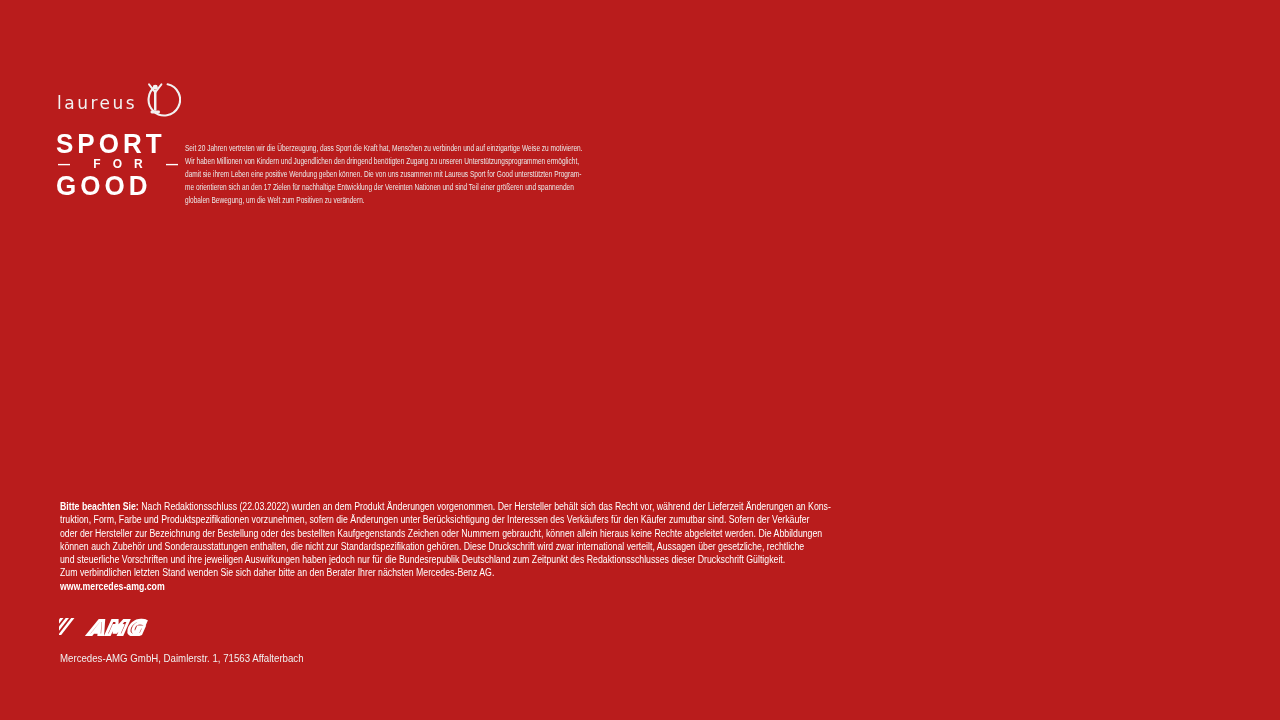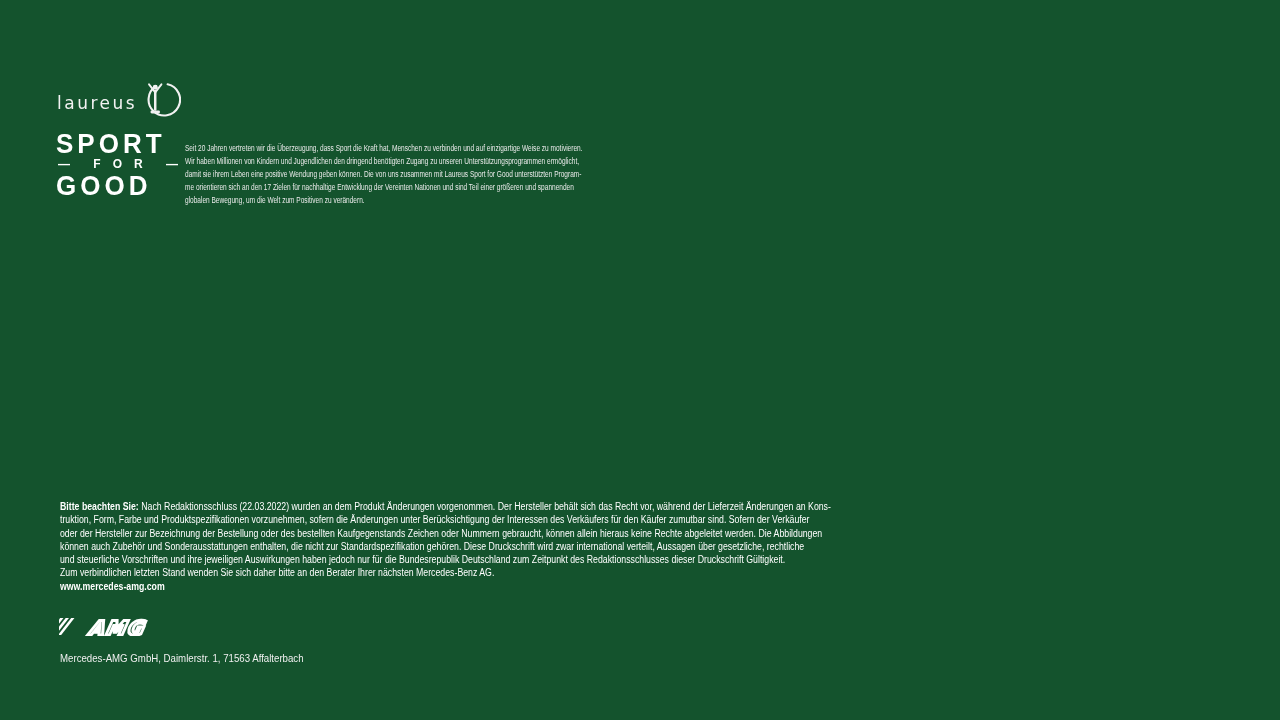--- a/index.html
+++ b/index.html
@@ -4,21 +4,21 @@
 <style>
   html,body{margin:0;padding:0;}
   body{
     width:1280px;height:720px;
     background:#000;
     color:#fff;
     font-family:"Liberation Sans","DejaVu Sans",sans-serif;
     overflow:hidden;
     position:relative;
   }
-  .page{position:absolute;inset:0;background:#14532d;}
+  .page{position:absolute;inset:0;background:#b91c1c;}
 
   
   .laureus-logo{
     position:absolute;left:57px;top:80px;
     display:flex;align-items:center;gap:2px;
   }
   .laureus-wordmark{
     font-family:"DejaVu Sans",sans-serif;
     font-size:17px;font-weight:500;
     letter-spacing:2.5px;

